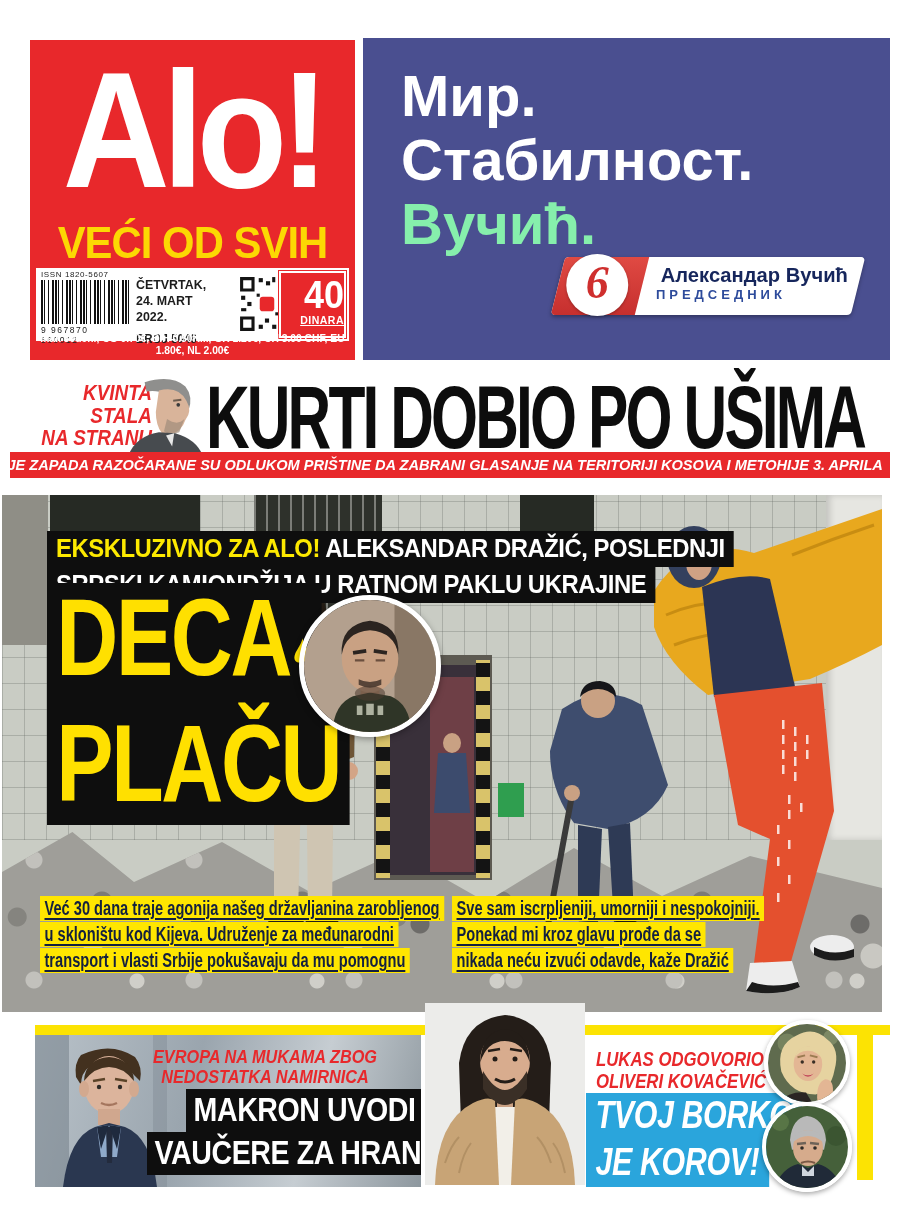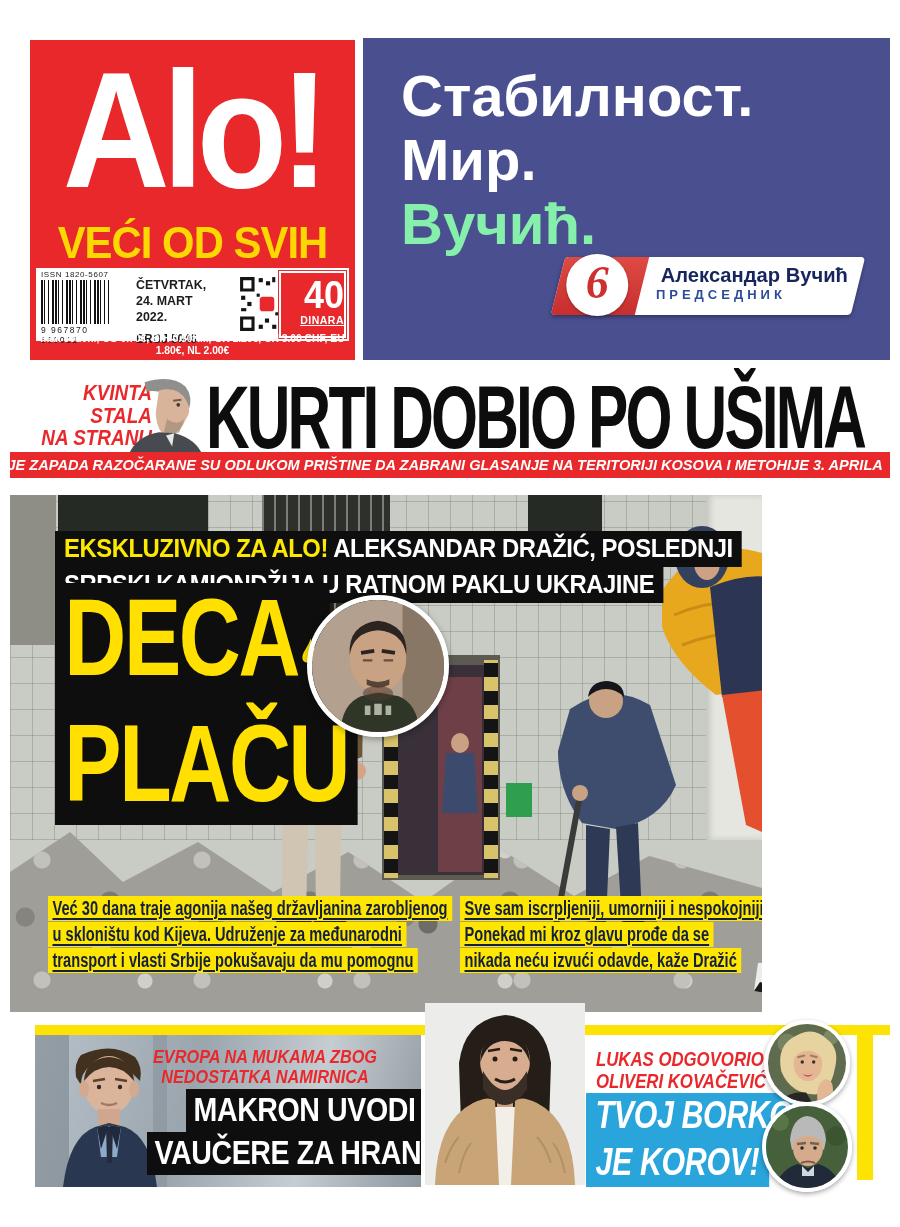--- a/index.html
+++ b/index.html
@@ -8,21 +8,21 @@
           outline:1px solid #e3e3e3; overflow:hidden; }
 
   
   .logo-block { position:absolute; left:30px; top:40px; width:325px; height:320px; background:#e8282b; }
   .logo-title { position:absolute; top:0px; left:0; right:0; text-align:center; color:#fff;
                 font-weight:bold; font-size:148px; line-height:160px; letter-spacing:-7px;
                 transform:scaleY(1.12) scaleX(1.0); transform-origin:center top; }
   .logo-tagline { position:absolute; top:178px; left:0; right:0; text-align:center; color:#fcd803;
                   font-weight:bold; font-size:44px; letter-spacing:-1px; transform:scaleX(.95); }
   .info-box { position:absolute; left:6px; top:228px; width:313px; height:73px; background:#fff; }
-  .barcode-wrap { position:absolute; left:5px; top:2px; width:68px; }
+  .barcode-wrap { position:absolute; left:5px; top:2px; width:88px; }
   .issn { font-size:8px; letter-spacing:.6px; color:#222; }
   .barcode { height:44px; margin-top:1px;
      background:repeating-linear-gradient(90deg,#111 0 2px,#fff 2px 3px,#111 3px 4px,#fff 4px 7px,#111 7px 8px,#fff 8px 11px,#111 11px 13px,#fff 13px 14px); }
   .barcode-digits { font-size:8.5px; color:#222; letter-spacing:1.5px; margin-top:1px; }
   .date-wrap { position:absolute; left:100px; top:9px; width:98px; font-weight:bold; color:#1c1c1c;
                font-size:13.5px; line-height:16px; transform:scaleX(.92); transform-origin:left; }
   .broj-row { margin-top:6px; font-size:12.5px; }
   .qr { position:absolute; left:202px; top:7px; width:58px; height:58px; }
   .price-box { position:absolute; right:3px; top:3px; width:67px; height:67px; background:#e8282b;
                border:2px solid #fff; outline:1px solid #e8282b; text-align:right; }
@@ -57,21 +57,21 @@
   .kurti-headline { position:absolute; left:196px; top:-6px; color:#0d0d0d; font-weight:bold;
                     font-size:84px; letter-spacing:-4px; white-space:nowrap;
                     transform:scaleX(.72) scaleY(1.06); transform-origin:left top; }
   .kurti-subhead { position:absolute; left:0; bottom:4px; width:100%; height:26px; background:#e8282b;
                    overflow:hidden; }
   .kurti-subhead span { display:inline-block; float:right; color:#fff; font-style:italic; font-weight:bold;
                         font-size:15.5px; line-height:26px; padding-right:8px; white-space:nowrap;
                         transform:scaleX(.94); transform-origin:right; }
 
   
-  .main-article { position:absolute; left:10px; top:495px; width:752px; height:517px; overflow:hidden; background:#c9ccc4; }
+  .main-article { position:absolute; left:2px; top:495px; width:880px; height:517px; overflow:hidden; background:#c9ccc4; }
   .wall { position:absolute; inset:0; height:345px; background-color:#c9ccc4;
     background-image:repeating-linear-gradient(0deg,rgba(90,95,90,.28) 0 1px,transparent 1px 26px),
                      repeating-linear-gradient(90deg,rgba(90,95,90,.28) 0 1px,transparent 1px 22px); }
   .win { position:absolute; background:#262a24; }
   .win.w1 { left:48px; top:0; width:150px; height:88px; border-bottom:6px solid #8f8e86; }
   .win.w2 { left:252px; top:0; width:128px; height:128px; background:#2e312b;
             background-image:repeating-linear-gradient(90deg,rgba(200,200,195,.5) 0 2px,transparent 2px 12px); }
   .win.w3 { left:518px; top:0; width:74px; height:56px; }
   .crack { position:absolute; left:0; top:0; width:46px; height:150px; background:#8f8e86; }
   .white-col { position:absolute; right:0; top:0; width:56px; height:345px; background:#e6e6e1;
@@ -193,22 +193,22 @@
         <div class="price-box">
           <div class="price-value">40</div>
           <div class="price-unit">DINARA</div>
         </div>
       </div>
       <div class="prices-line">mak 30den., CG 0.70€, BIH 0.50KM, GR 1.20€, CH 3.00 CHF, EU 1.80€, NL 2.00€</div>
     </div>
 
     <div class="ad-block">
       <div class="ad-slogans">
+        <div>Мир.</div>
         <div>Стабилност.</div>
-        <div>Мир.</div>
         <div class="ad-line3">Вучић.</div>
       </div>
       <div class="badge">
         <div class="badge-red"></div>
         <div class="badge-white">
           <div class="candidate">Александар Вучић</div>
           <div class="office">ПРЕДСЕДНИК</div>
         </div>
         <div class="badge-circle">
           <div class="badge-num">6</div>

